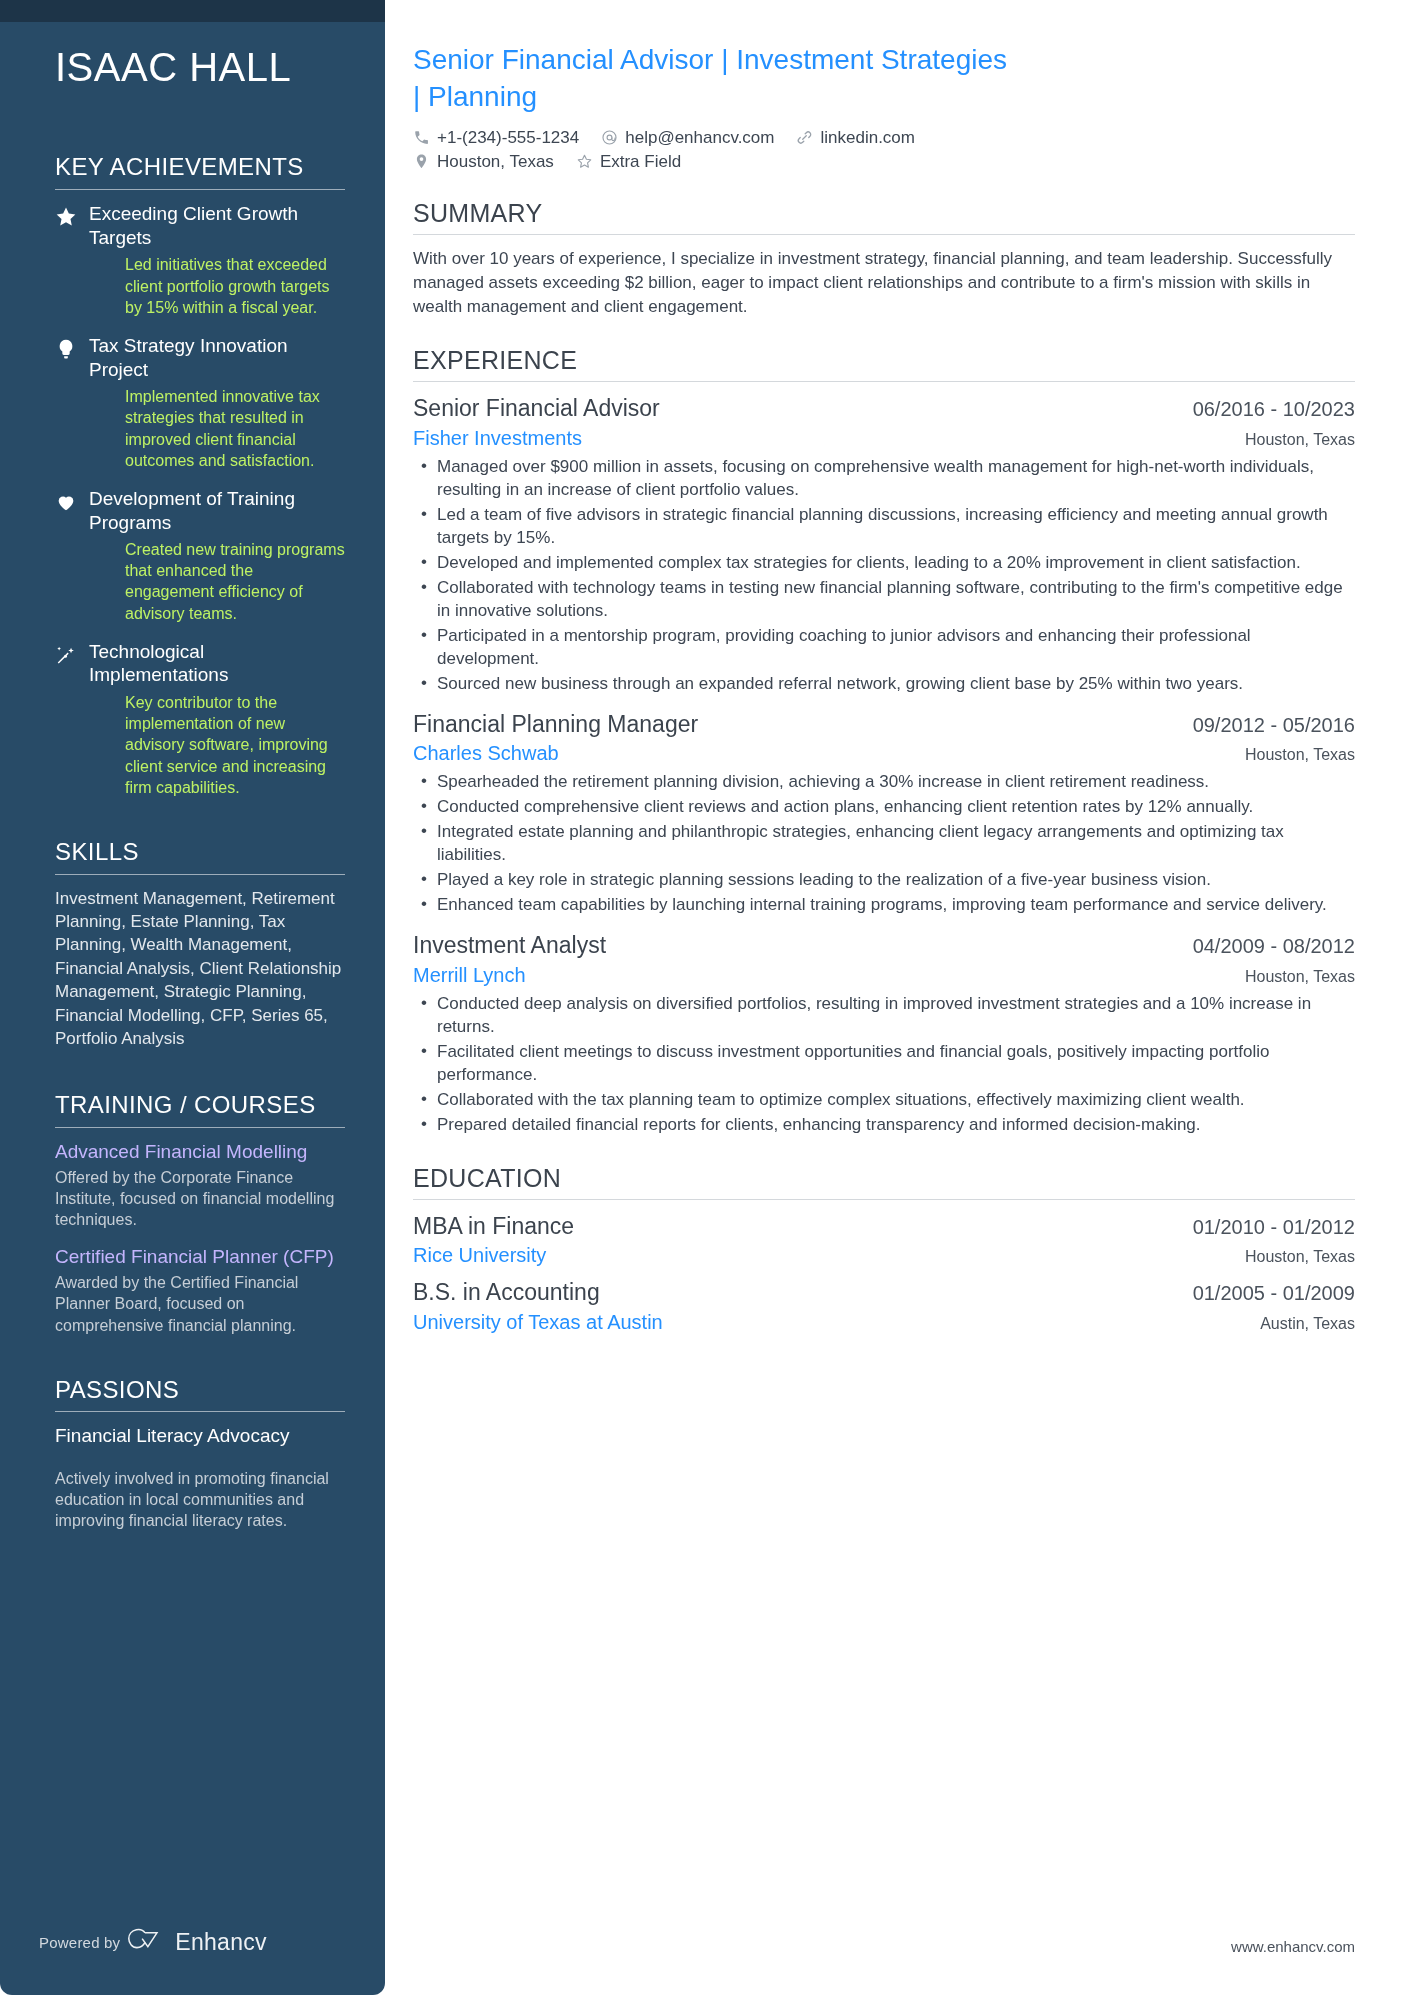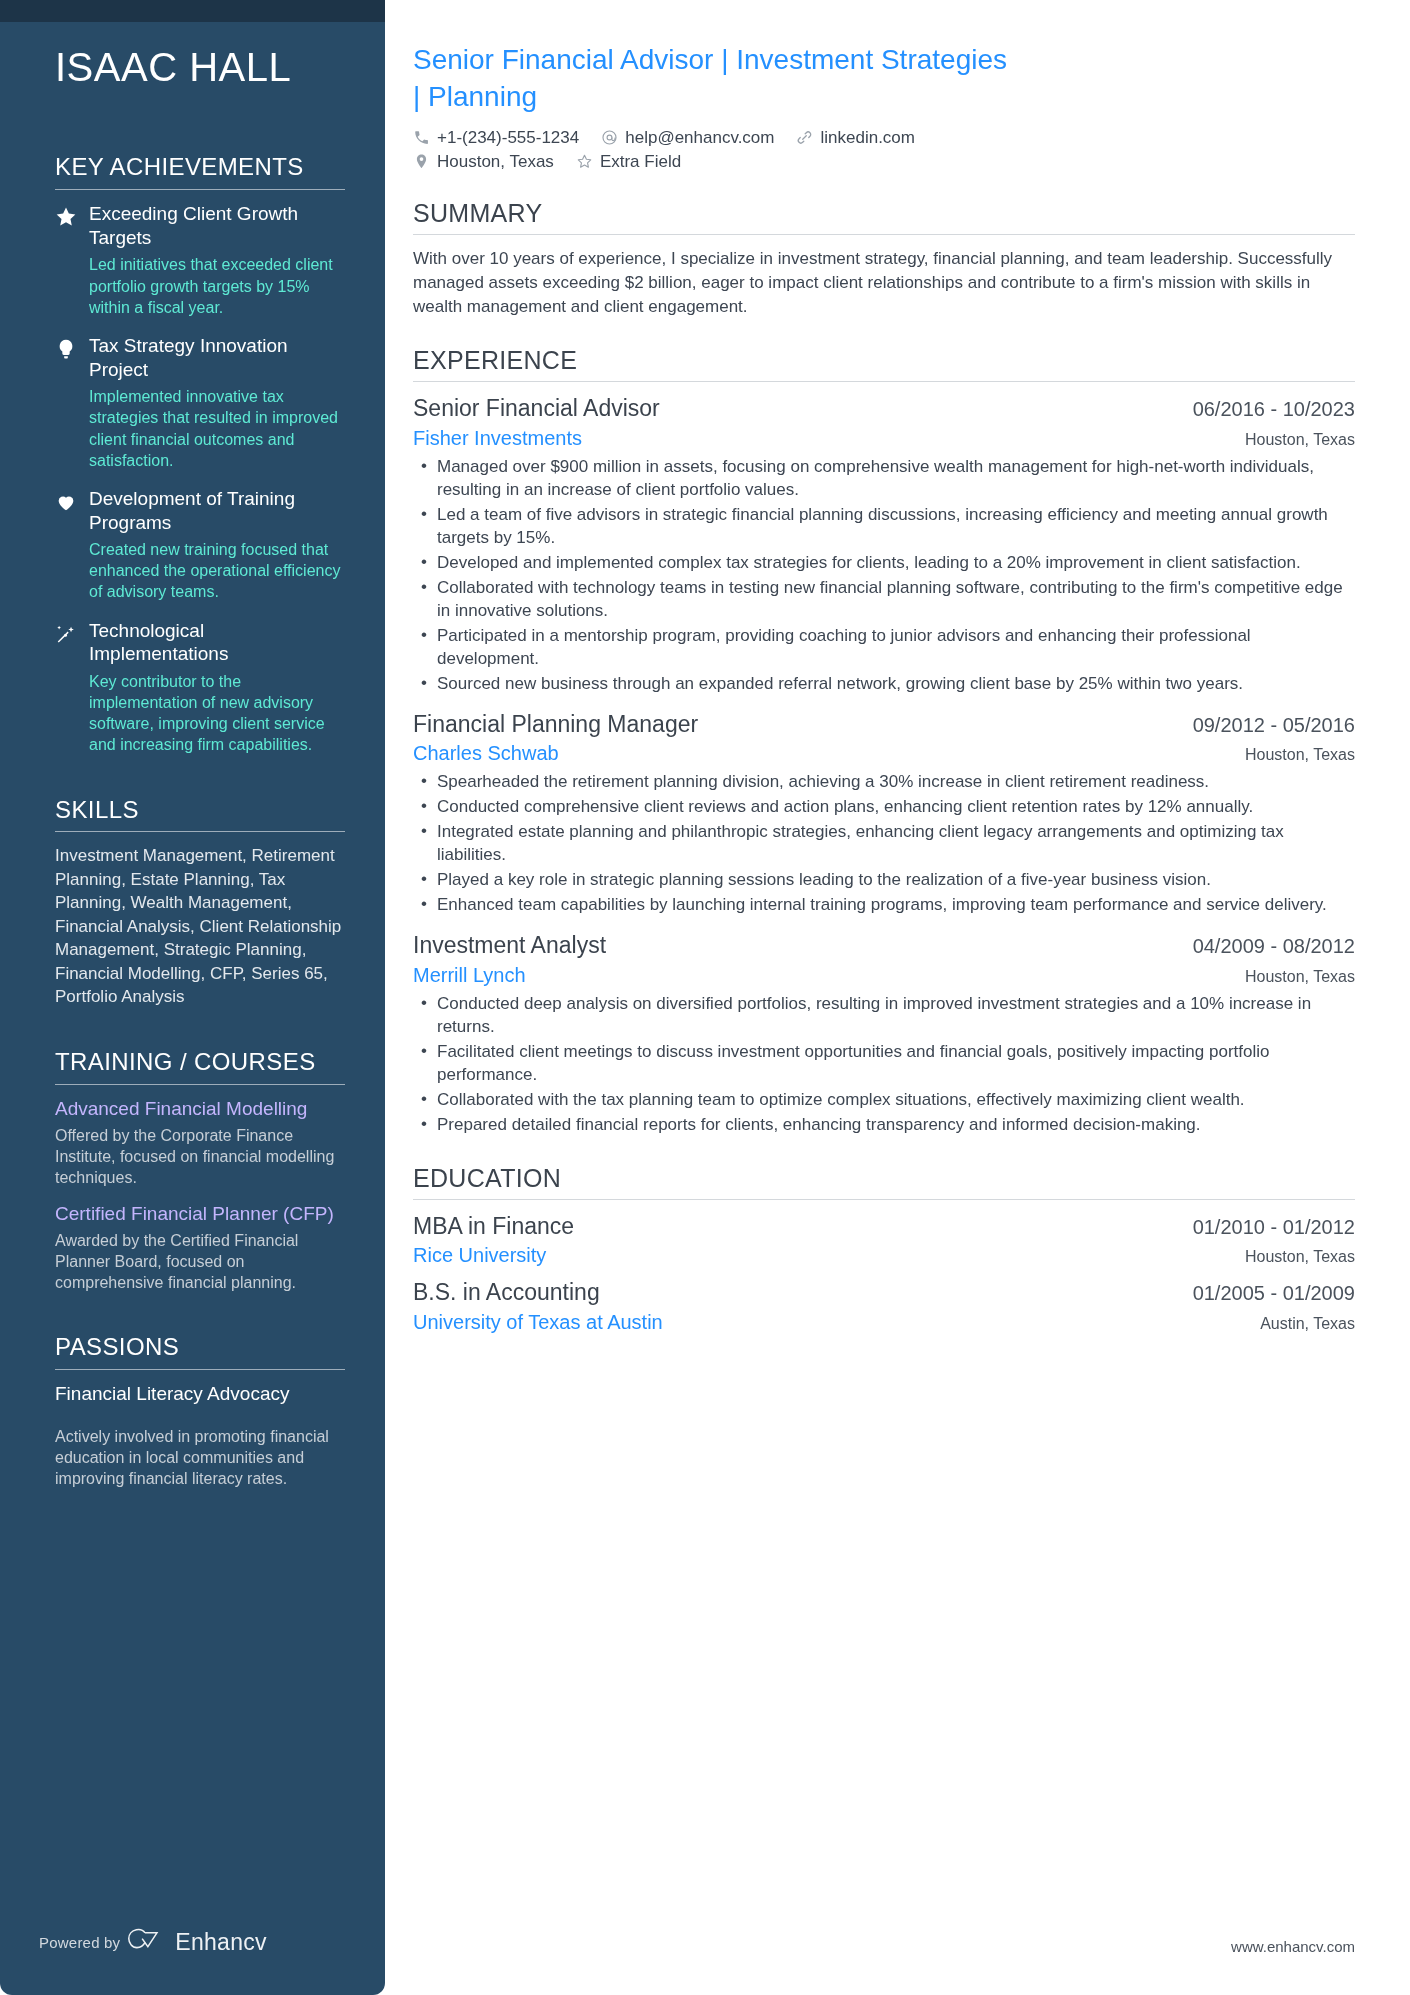--- a/index.html
+++ b/index.html
@@ -78,22 +78,23 @@
   .ach-title {
     font-size: 19px;
     line-height: 1.25;
     color: #ffffff;
     font-weight: 400;
     margin-bottom: 5px;
   }
   .ach-desc {
     font-size: 16px;
     line-height: 1.32;
-    color: #5eead4;
+    color: #bef264;
     padding-left: 0;
+    margin-left: 36px;
   }
 
   .skills-text {
     font-size: 17px;
     line-height: 1.38;
     color: #e3e8ed;
   }
 
   .course-item { margin-bottom: 14px; }
   .course-title {
@@ -309,21 +310,21 @@
         </div>
 
         <div class="ach-item">
           <div class="ach-icon">
             <svg width="22" height="22" viewBox="0 0 24 24" fill="#ffffff">
                 <path d="M12 21s-8-5-8-10.3A4.7 4.7 0 0 1 12 7.4 4.7 4.7 0 0 1 20 10.7C20 16 12 21 12 21z"></path>
               </svg>
           </div>
           <div class="ach-body">
             <div class="ach-title">Development of Training Programs</div>
-            <div class="ach-desc">Created new training focused that enhanced the operational efficiency of advisory teams.</div>
+            <div class="ach-desc">Created new training programs that enhanced the engagement efficiency of advisory teams.</div>
           </div>
         </div>
 
         <div class="ach-item">
           <div class="ach-icon">
             <svg width="22" height="22" viewBox="0 0 24 24" fill="#ffffff">
               <path d="M3 20.2l10.8-10.8 1.1 1.1L4.1 21.3z"></path>
               <path d="M17.5 4l.9 2.2 2.2.9-2.2.9-.9 2.2-.9-2.2-2.2-.9 2.2-.9z"></path>
               <circle cx="11.5" cy="13.5" r="1.6"></circle>
               <path d="M4.5 3l.6 1.4L6.5 5l-1.4.6L4.5 7l-.6-1.4L2.5 5l1.4-.6z"></path>

